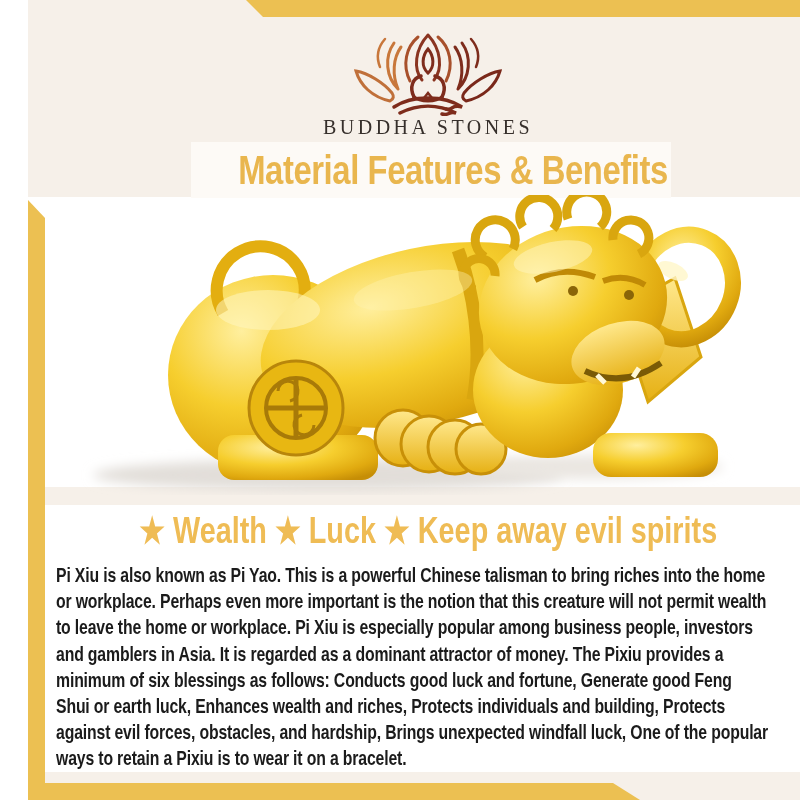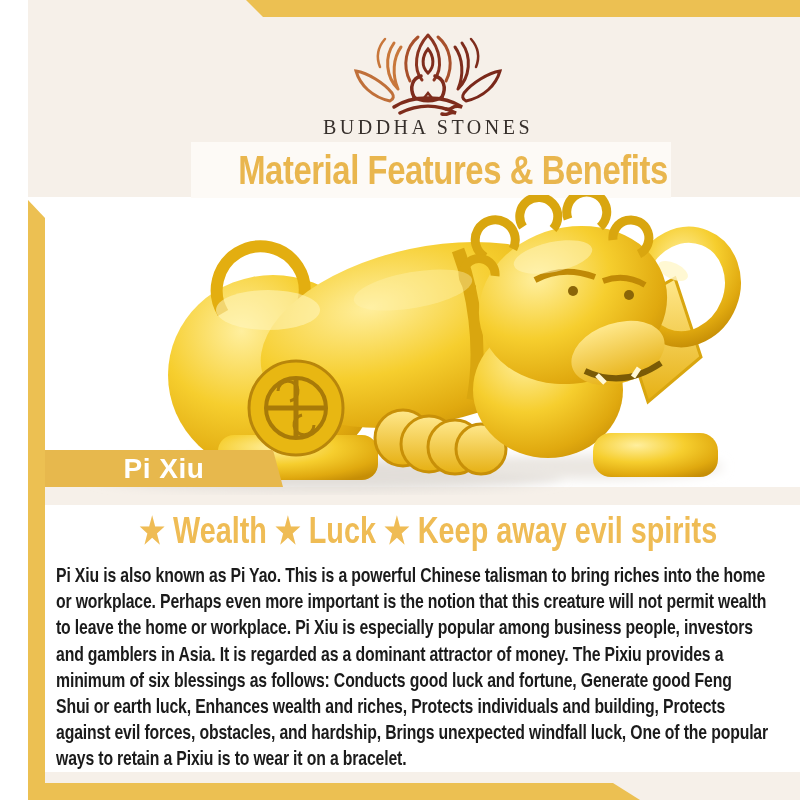--- a/index.html
+++ b/index.html
@@ -173,23 +173,20 @@
         <path d="M223,183 V243 M193,213 H253" stroke="#A87A08" stroke-width="5"></path>
         <path d="M205,196 a10,10 0 1 1 12,10 M241,230 a10,10 0 1 1 -12,-10" fill="none" stroke="#A87A08" stroke-width="3"></path>
       </g>
 
       <ellipse cx="195" cy="115" rx="52" ry="20" fill="#FFF5C0" opacity="0.55"></ellipse>
       <ellipse cx="480" cy="62" rx="40" ry="15" fill="#FFF5C0" opacity="0.5" transform="rotate(-12 480 62)"></ellipse>
       <ellipse cx="340" cy="95" rx="60" ry="18" fill="#FFF2B0" opacity="0.4" transform="rotate(-10 340 95)"></ellipse>
     </g>
   </svg>
 
-  <div class="label-band">
-    <span>Pi Xiu</span>
-  </div>
 
   <div class="benefits-panel"></div>
 
   <div class="tagline">
     <span class="t">★  Wealth ★  Luck ★  Keep away evil spirits</span>
   </div>
 
   <div class="paragraph">Pi Xiu is also known as Pi Yao. This is a powerful Chinese talisman to bring riches into the home or workplace. Perhaps even more important is the notion that this creature will not permit wealth to leave the home or workplace. Pi Xiu is especially popular among business people, investors and gamblers in Asia. It is regarded as a dominant attractor of money. The Pixiu provides a minimum of six blessings as follows: Conducts good luck and fortune, Generate good Feng Shui or earth luck, Enhances wealth and riches, Protects individuals and building, Protects against evil forces, obstacles, and hardship, Brings unexpected windfall luck, One of the popular ways to retain a Pixiu is to wear it on a bracelet.</div>
 
 </div>

